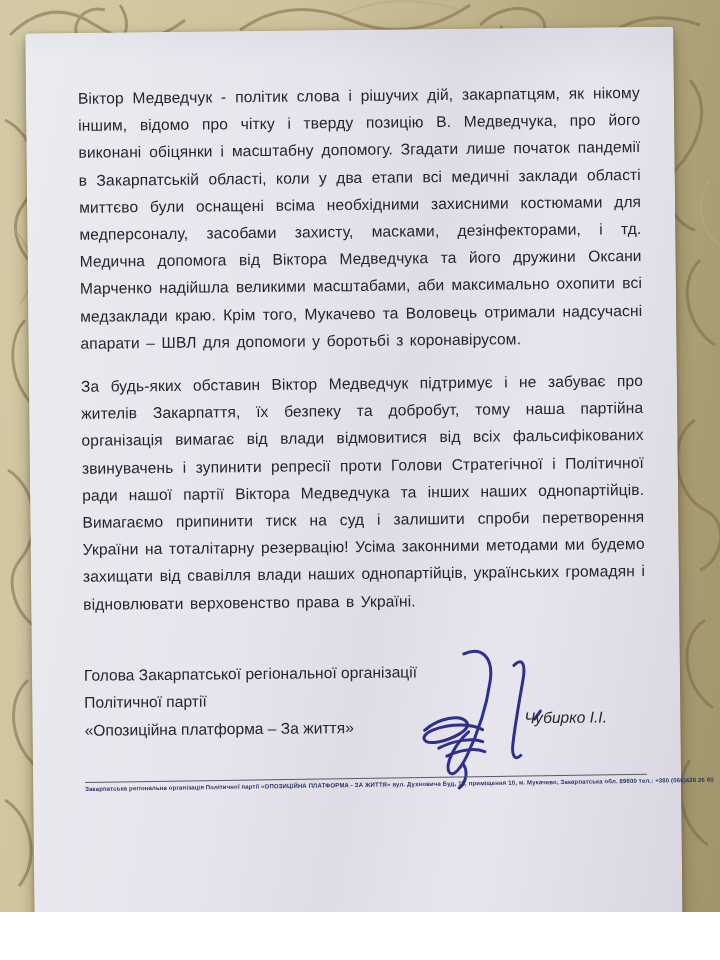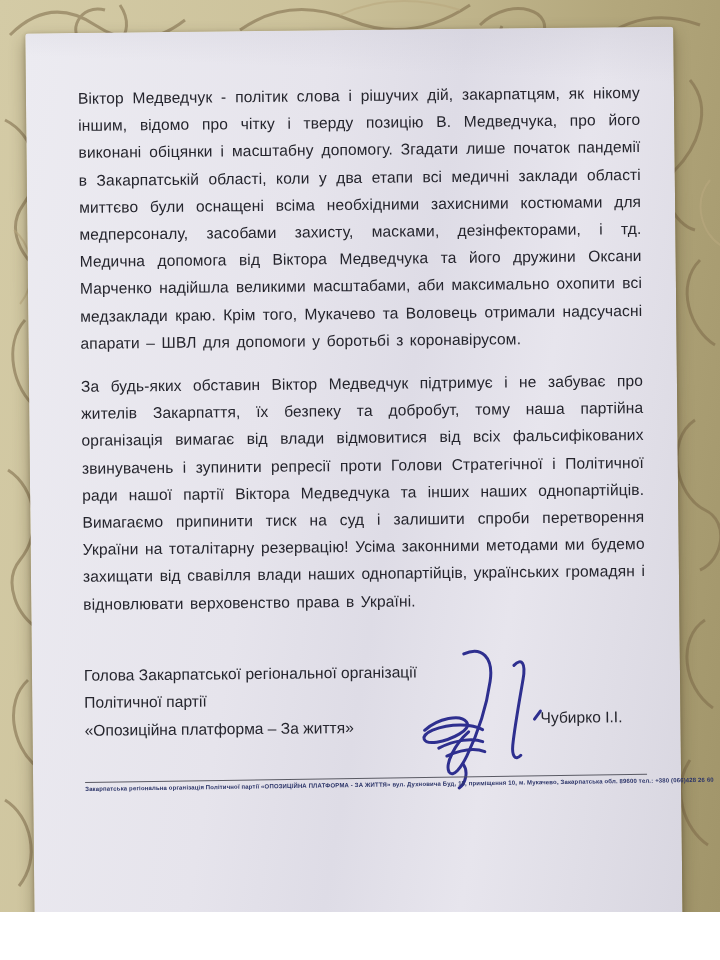--- a/index.html
+++ b/index.html
@@ -90,22 +90,23 @@
     font-size: 15.6px;
     line-height: 27.4px;
   }
   .signature-svg {
     position: absolute;
     left: 318px; top: -14px;
     width: 150px; height: 148px;
   }
   .signer-name {
     position: absolute;
-    left: 456px; top: 52px;
+    left: 440px; top: 52px;
     font-size: 15.6px;
+    font-style: italic;
   }
   .doc-footer {
     position: absolute;
     left: 52px; top: 748px;
     width: 562px;
   }
   .footer-rule {
     border-top: 1.6px solid #5a5a64;
     transform: rotate(-0.25deg);
     margin-bottom: 3px;

